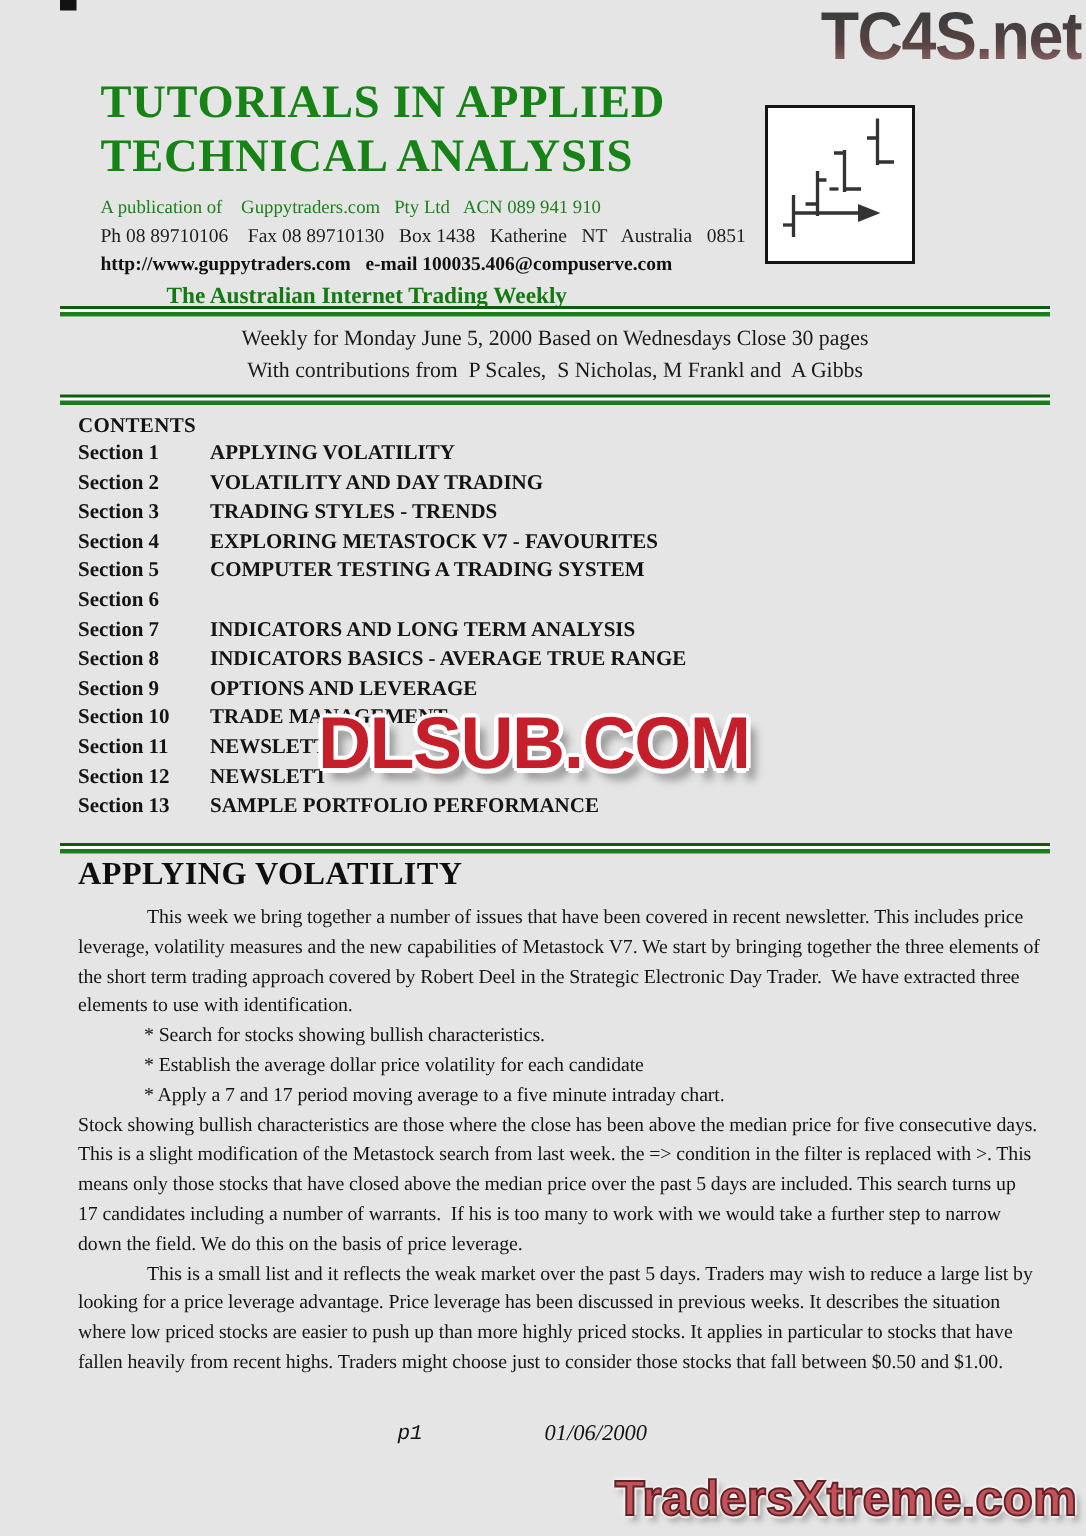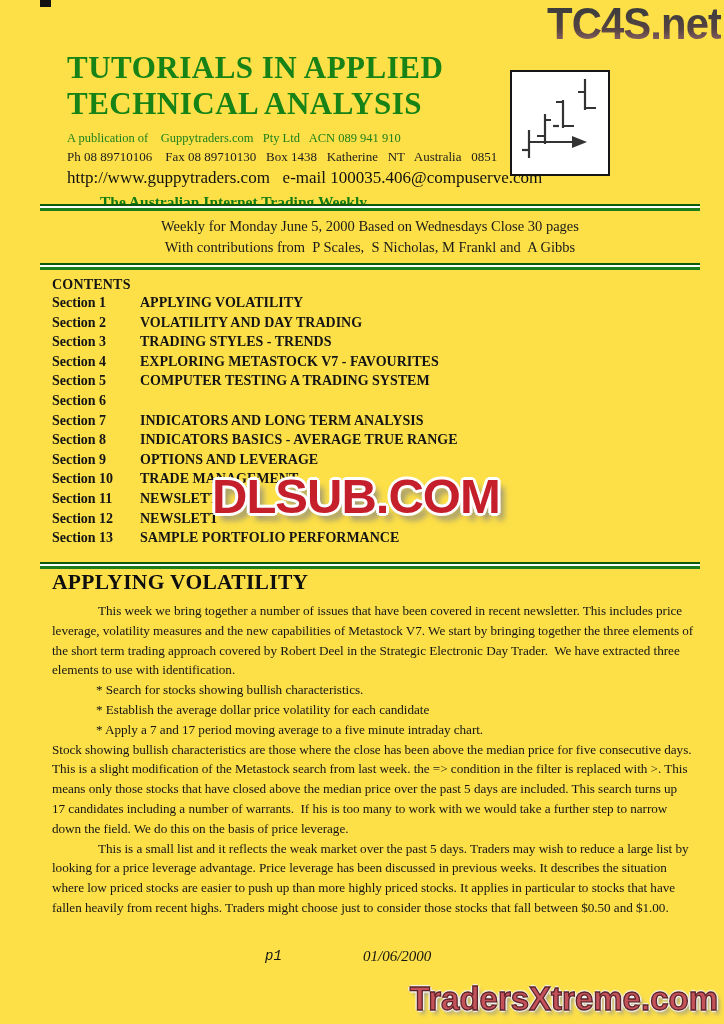--- a/index.html
+++ b/index.html
@@ -1,17 +1,17 @@
 <!DOCTYPE html>
 <html><head>
 <meta charset="utf-8">
 <style>
   html,body{margin:0;padding:0;background:#ffffff;}
   .page{
-    position:relative;width:724px;height:1024px;background:#fde047;overflow:hidden;
+    position:relative;width:724px;height:1024px;background:#e5e5e5;overflow:hidden;
     font-family:"Liberation Serif", serif;color:#141414;
   }
   .pre{white-space:pre-wrap;}
 
   
   .corner-artifact{position:absolute;left:40px;top:0;width:11px;height:7px;background:#121212;}
 
   
   .tc4s{
     position:absolute;top:1px;right:3px;
@@ -23,22 +23,22 @@
     transform:scaleX(0.93);transform-origin:right top;
   }
 
   
   .masthead{position:absolute;left:67px;top:50px;}
   .doc-title{
     font-size:31px;font-weight:bold;color:#178317;line-height:36px;letter-spacing:0.5px;margin:0;
   }
   .publine{font-size:12.5px;color:#1d7f1d;margin-top:9px;}
   .contactline{font-size:13px;color:#1c1c1c;margin-top:3px;}
-  .webline{font-size:17px;font-weight:normal;color:#111;margin-top:3px;}
-  .tagline{font-size:15.5px;font-weight:bold;color:#127a12;margin-top:5px;margin-left:33px;}
+  .webline{font-size:13px;font-weight:bold;color:#111;margin-top:3px;}
+  .tagline{font-size:15.5px;font-weight:bold;color:#127a12;margin-top:5px;margin-left:44px;}
 
   
   .chart-box{
     position:absolute;left:510px;top:70px;width:96px;height:102px;
     border:2px solid #151515;background:#fff;
   }
 
   
   .grule{
     position:absolute;left:40px;width:660px;height:2px;background:#ffffff;

